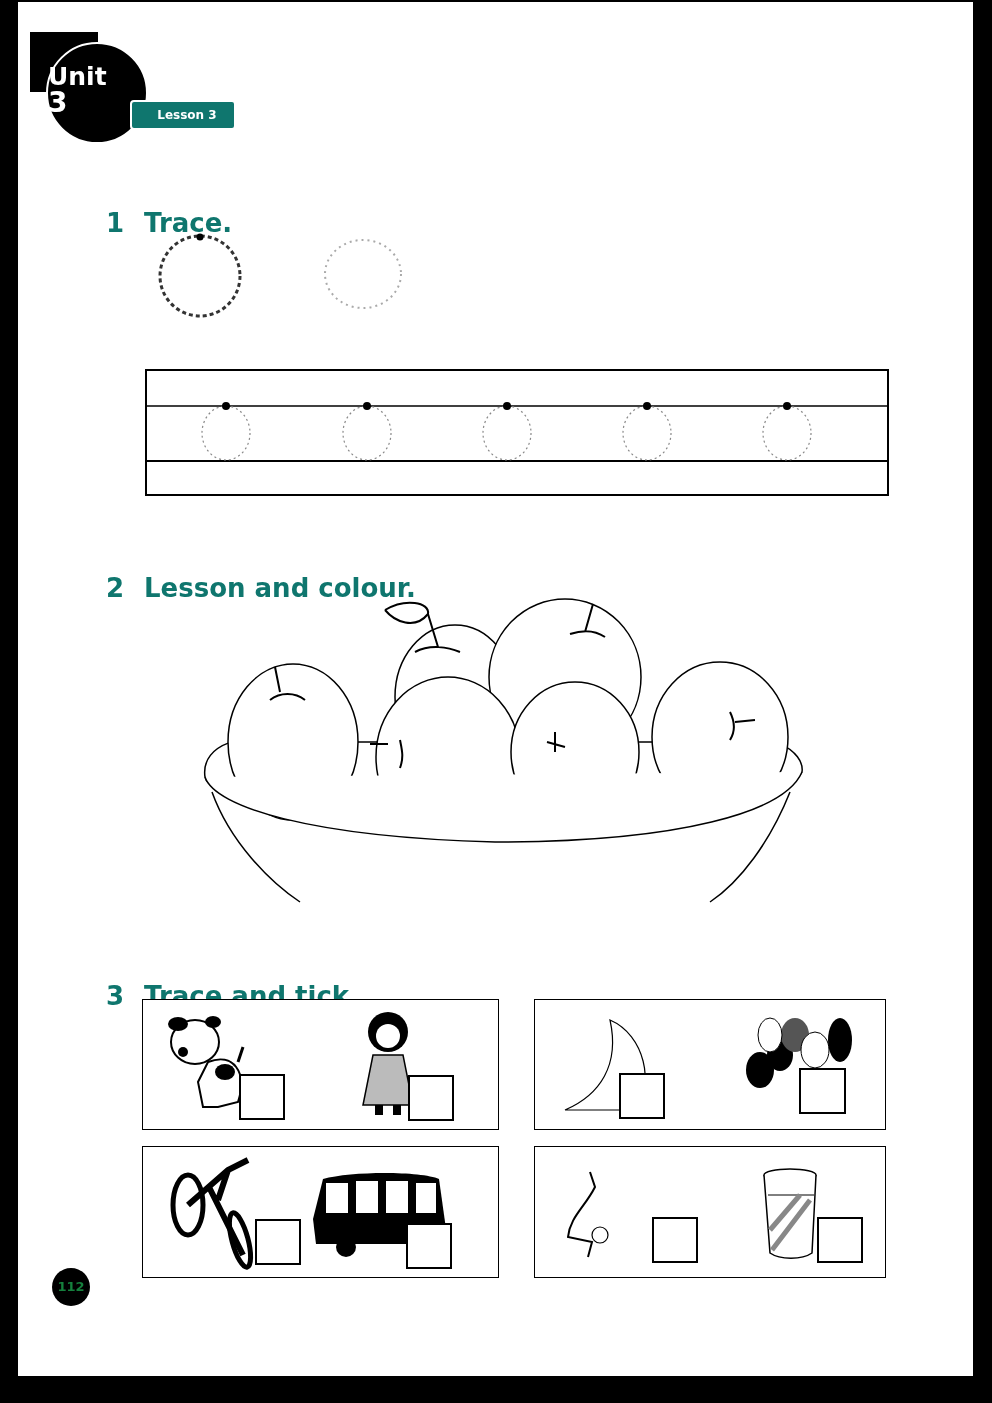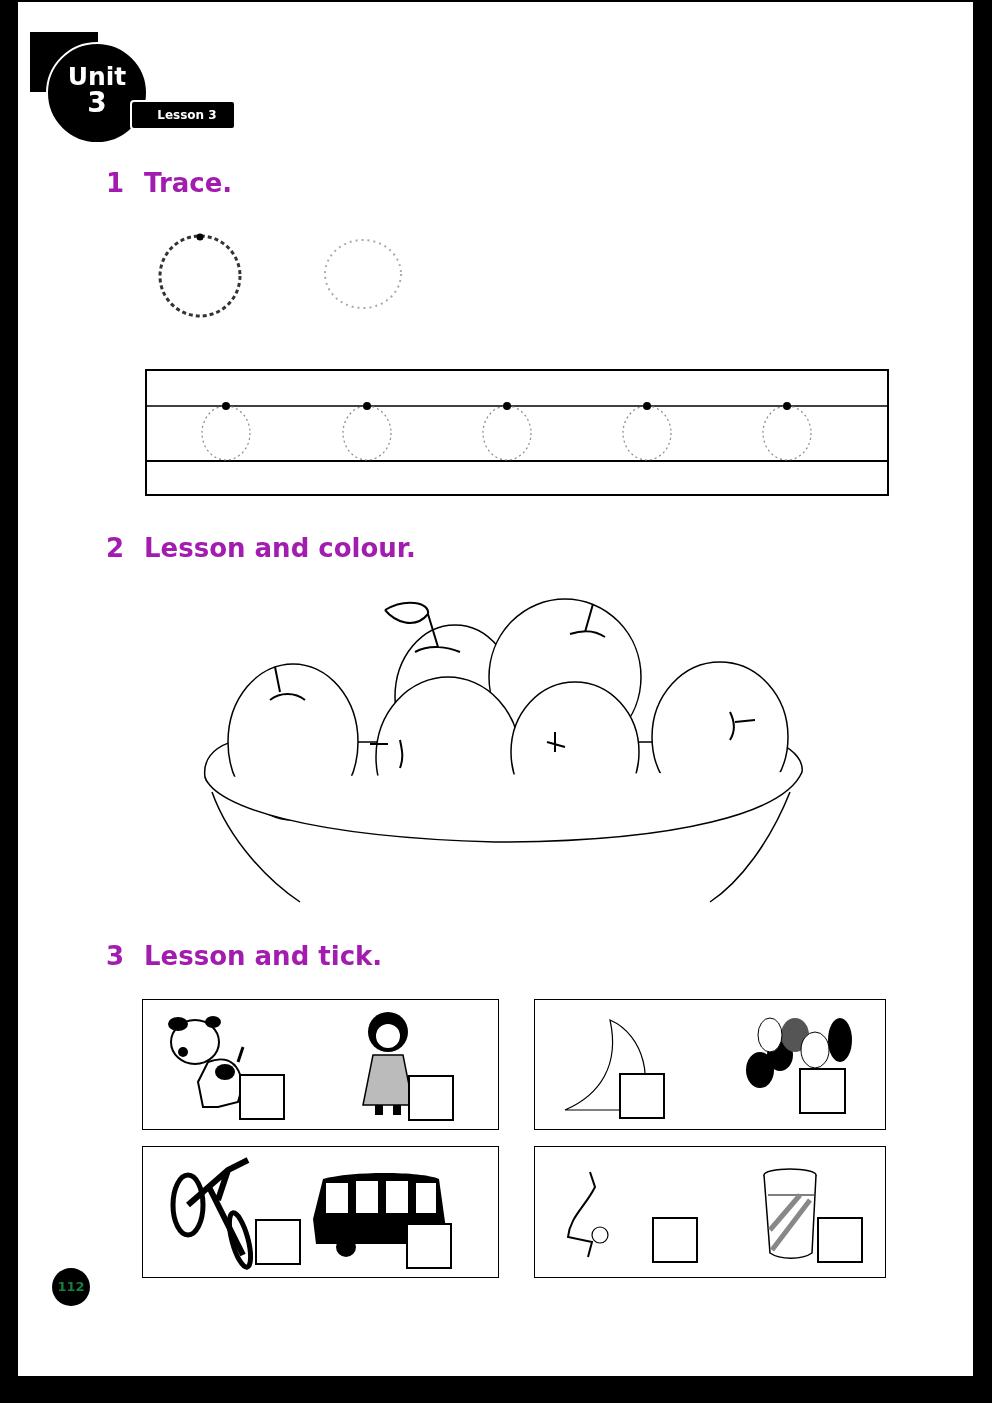--- a/index.html
+++ b/index.html
@@ -1,24 +1,24 @@
 <!DOCTYPE html>
 <html><head>
 <meta charset="utf-8">
 <style>
   html, body { margin:0; padding:0; }
   body { width:992px; height:1403px; background:#000; position:relative; overflow:hidden; font-family:"DejaVu Sans", sans-serif; }
   .page { position:absolute; left:18px; top:2px; width:955px; height:1374px; background:#fff; }
   .abs { position:absolute; }
   .unit-square { left:12px; top:30px; width:68px; height:60px; background:#000; }
-  .unit-circle { left:28px; top:40px; width:102px; height:102px; border-radius:50%; background:#000; border:2px solid #fff; box-sizing:border-box; color:#fff; text-align:center; }
+  .unit-circle { left:28px; top:40px; width:102px; height:102px; border-radius:50%; background:#000; border:2px solid #fff; box-sizing:border-box; color:#fff; text-align:left; }
   .unit-label { position:absolute; left:0; right:0; top:20px; font-size:25px; font-weight:bold; line-height:26px; }
   .unit-num { position:absolute; left:0; right:0; top:44px; font-size:28px; font-weight:bold; line-height:30px; }
-  .lesson-box { left:112px; top:98px; width:106px; height:30px; background:#000000; border:2px solid #fff; border-radius:4px; box-sizing:border-box; color:#fff; font-size:12px; font-weight:bold; line-height:26px; text-align:center; padding-left:8px; }
-  .heading { font-size:26px; font-weight:bold; color:#a21caf; white-space:nowrap; }
+  .lesson-box { left:112px; top:98px; width:106px; height:30px; background:#0f766e; border:2px solid #fff; border-radius:4px; box-sizing:border-box; color:#fff; font-size:12px; font-weight:bold; line-height:26px; text-align:center; padding-left:8px; }
+  .heading { font-size:26px; font-weight:bold; color:#0f766e; white-space:nowrap;margin-top:40px; }
   .heading .num { display:inline-block; width:38px; }
   .trace-box { left:127px; top:367px; width:744px; height:127px; border:2px solid #000; box-sizing:border-box; }
   .tick-panel { border:1.5px solid #000; box-sizing:border-box; background:#fff; }
   .tick-box { position:absolute; width:46px; height:46px; border:2px solid #000; box-sizing:border-box; background:#fff; }
   .page-num { left:34px; top:1266px; width:38px; height:38px; border-radius:50%; background:#000; color:#15803d; font-size:13px; font-weight:bold; line-height:38px; text-align:center; }
   svg { position:absolute; overflow:visible; }
 </style>
 </head>
 <body>
 
@@ -90,21 +90,21 @@
       <path d="M238,22 L248,55 M225,60 C240,52 258,55 270,60"></path>
       <path d="M195,18 C215,6 240,10 238,22 C225,38 205,30 195,18"></path>
       <path d="M403,12 L395,40 M380,42 C392,38 405,38 415,45"></path>
       <path d="M180,152 L198,152 M210,148 C212,158 214,165 210,176"></path>
       <path d="M365,140 L365,160 M357,150 L375,155"></path>
       <path d="M565,128 L545,130 M540,120 C545,130 545,140 540,148"></path>
     </g>
   </svg>
 
   <div class="abs heading" style="left:88px; top:939px;">
-    <span class="num">3</span><span>Lesson and tick.</span>
+    <span class="num">3</span><span>Trace and tick.</span>
   </div>
 
   <div class="abs tick-panel" style="left:124px; top:997px; width:357px; height:131px;">
     <svg style="left:20px; top:12px;" width="90" height="100">
       <ellipse cx="32" cy="30" rx="24" ry="22" fill="#fff" stroke="#000" stroke-width="2"></ellipse>
       <ellipse cx="15" cy="12" rx="10" ry="7" fill="#000"></ellipse>
       <ellipse cx="50" cy="10" rx="8" ry="6" fill="#000"></ellipse>
       <circle cx="20" cy="40" r="5" fill="#000"></circle>
       <path d="M45,50 C70,40 85,60 75,90 L55,95 L40,95 L35,70 Z" fill="#fff" stroke="#000" stroke-width="2"></path>
       <ellipse cx="62" cy="60" rx="10" ry="8" fill="#000"></ellipse>

